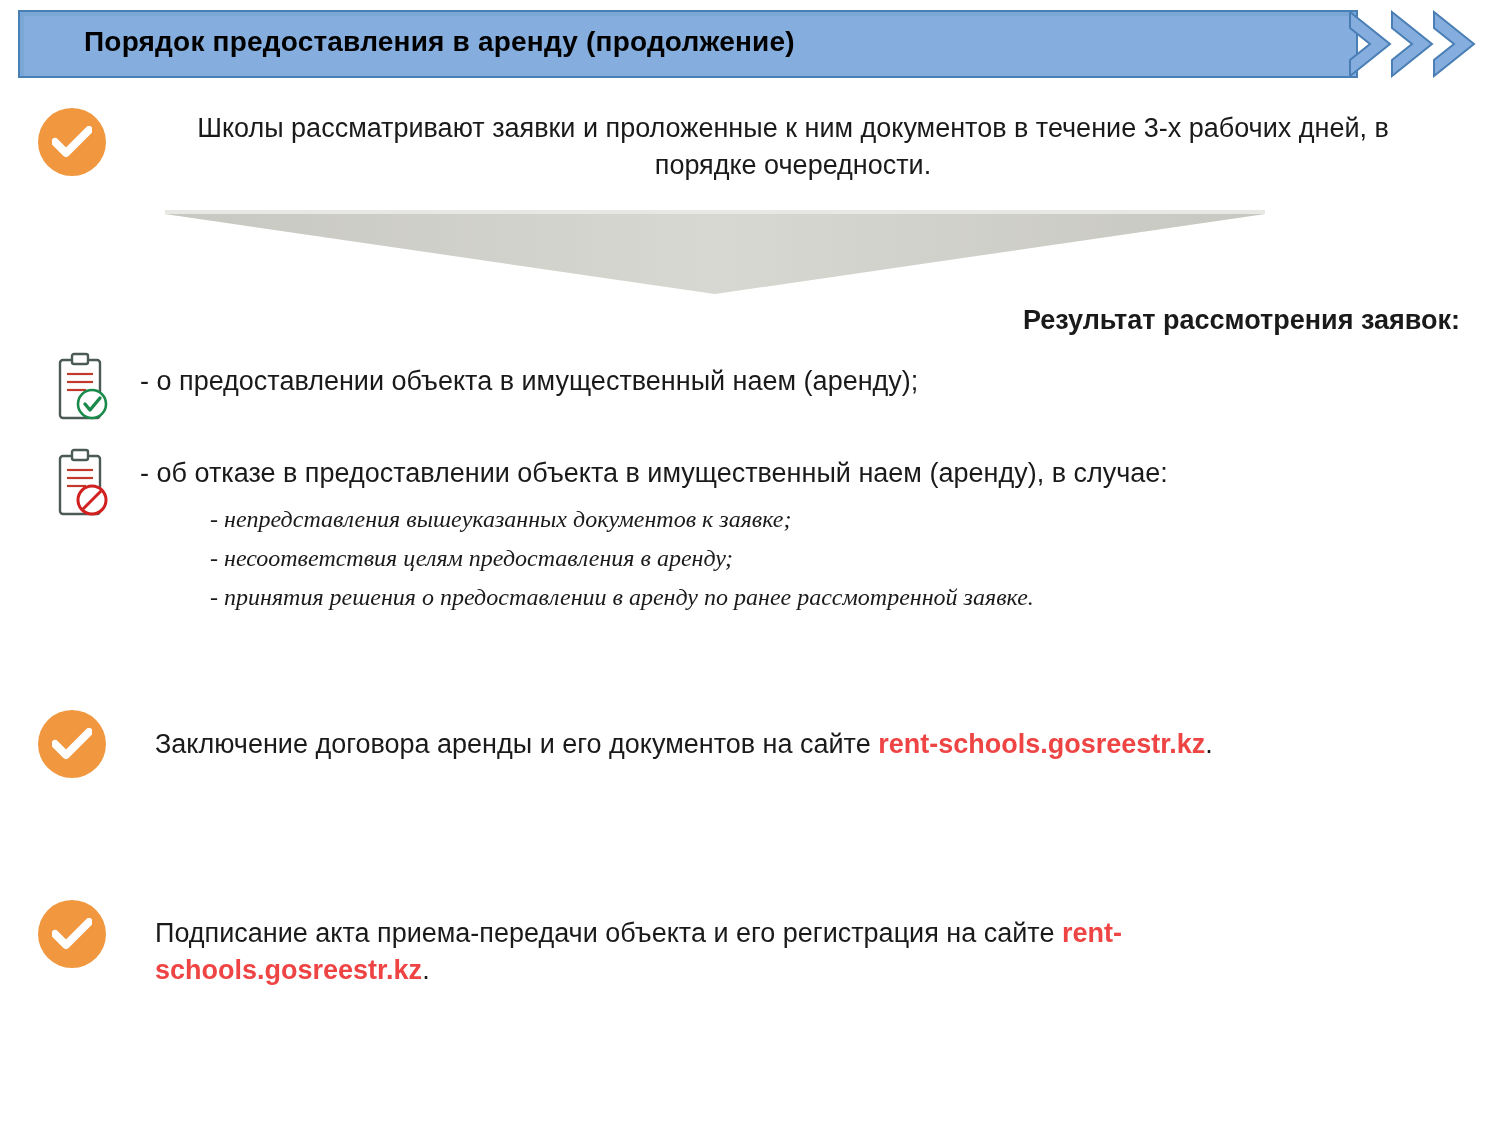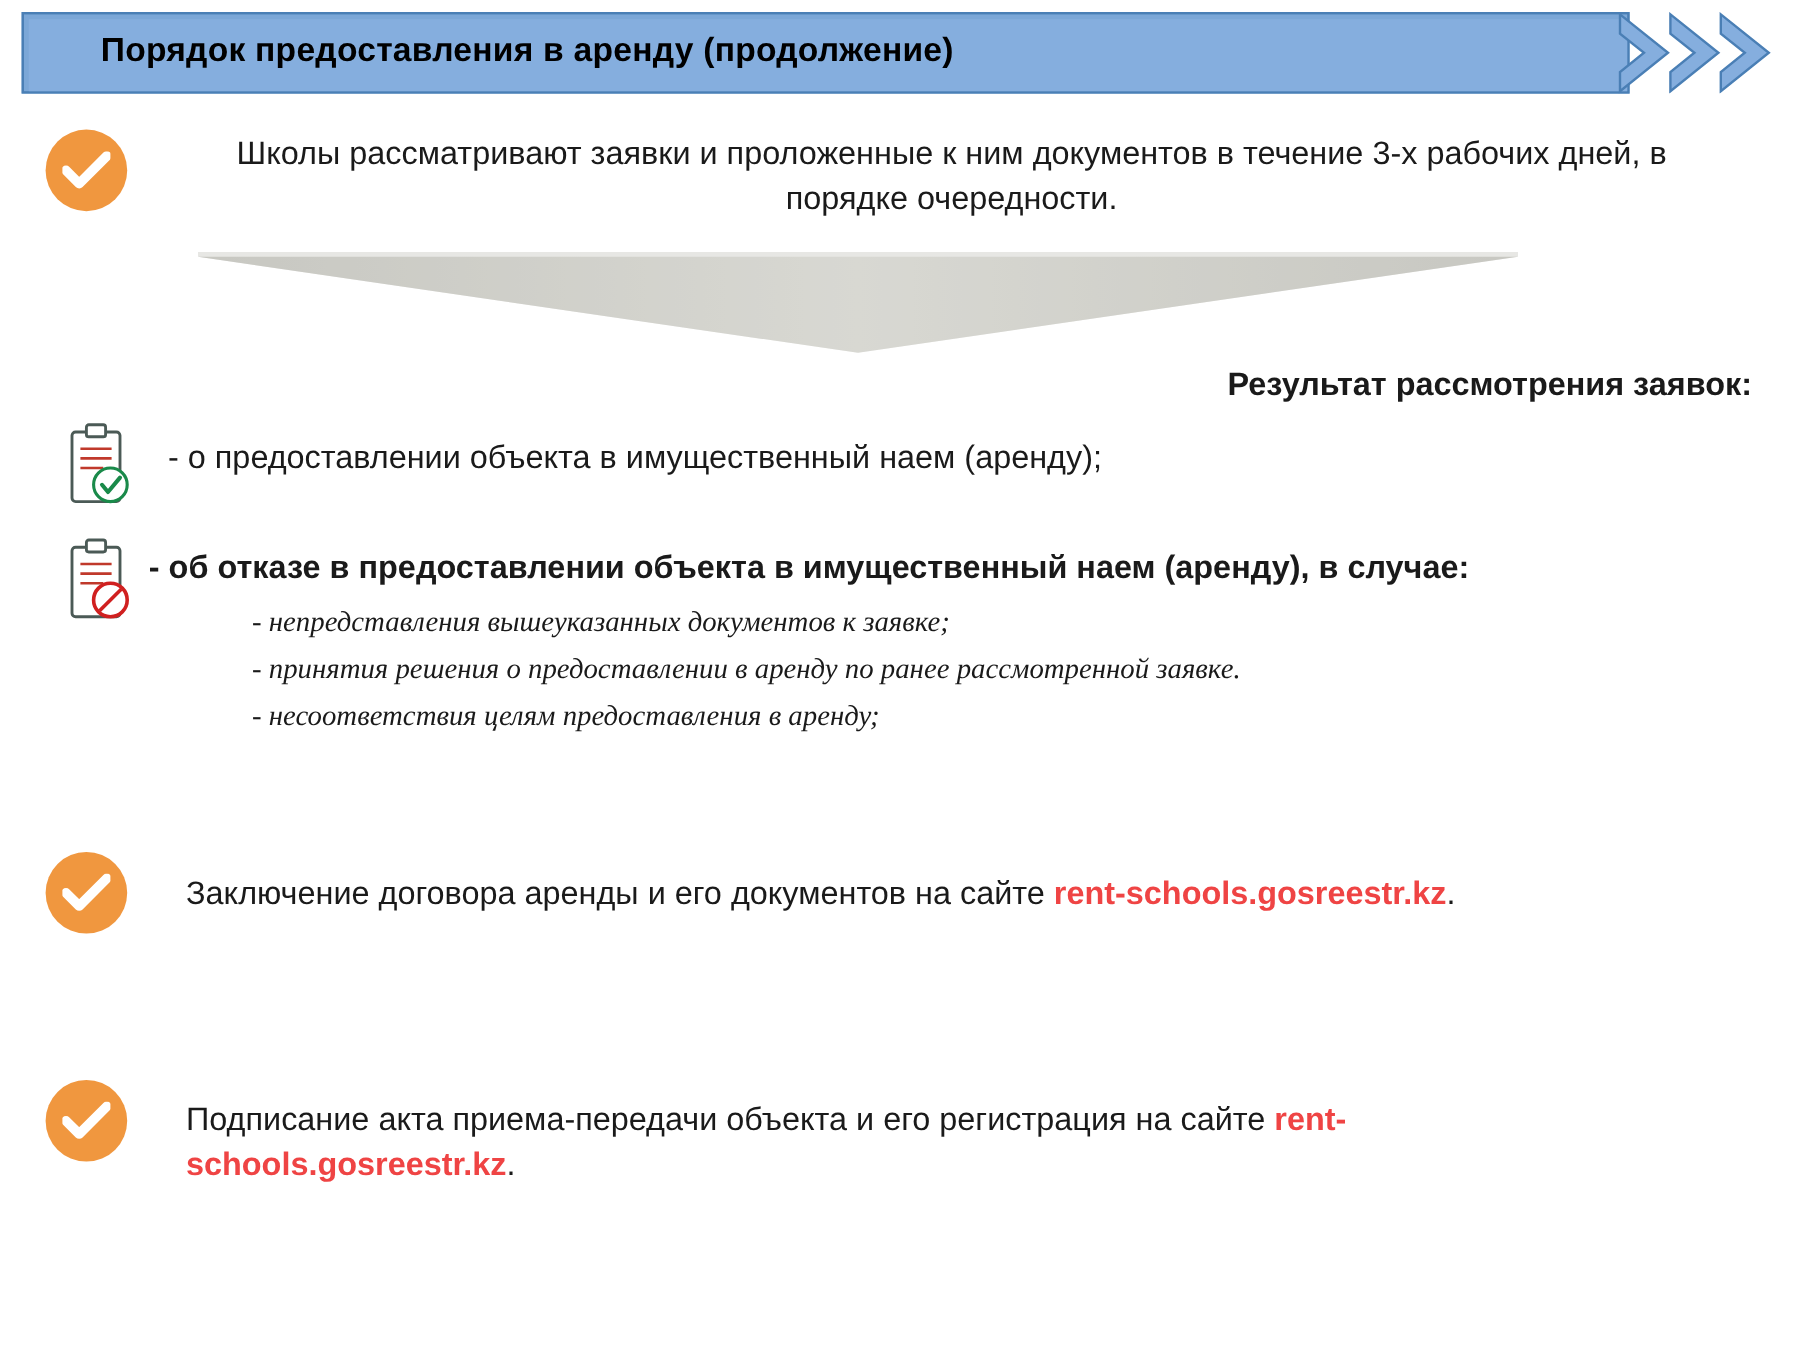--- a/index.html
+++ b/index.html
@@ -130,24 +130,23 @@
   #clipboard-approve { left: 52px; top: 352px; }
   #clipboard-reject  { left: 52px; top: 448px; }
 
   
   #result-item-1 {
     left: 140px;
     top: 363px;
     width: 1200px;
   }
   #result-item-2 {
-    left: 124px;
+    left: 140px;
     top: 455px;
     width: 1320px;
-    font-weight: bold;
   }
   #reject-reasons {
     position: absolute;
     left: 210px;
     top: 500px;
     width: 1250px;
     font-size: 24px;
     font-style: italic;
     line-height: 1.62;
     color: #1a1a1a;
@@ -249,22 +248,22 @@
     <line x1="15" y1="38" x2="34" y2="38" stroke="#c0392b" stroke-width="2.2"></line>
     <circle cx="40" cy="52" r="14" fill="#ffffff" stroke="#d02020" stroke-width="3"></circle>
     <line x1="31" y1="61" x2="49" y2="43" stroke="#d02020" stroke-width="3"></line>
   </svg>
 </div>
 
 <div class="para" id="result-item-2">- об отказе в предоставлении объекта в имущественный наем (аренду), в случае:</div>
 
 <div id="reject-reasons">
   <div>- непредставления вышеуказанных документов к заявке;</div>
+  <div>- несоответствия целям предоставления в аренду;</div>
   <div>- принятия решения о предоставлении в аренду по ранее рассмотренной заявке.</div>
-  <div>- несоответствия целям предоставления в аренду;</div>
 </div>
 
 <div class="check-badge" id="badge-2">
   <svg width="40" height="32" viewBox="0 0 40 32">
     <path d="M3 16 L14 27 L37 4" fill="none" stroke="#ffffff" stroke-width="8" stroke-linecap="round" stroke-linejoin="round"></path>
   </svg>
 </div>
 
 <div class="para" id="row2-text">
   <b>Заключение договора аренды</b><span> и его документов на сайте </span><span class="link">rent-schools.gosreestr.kz</span><span>.</span>

